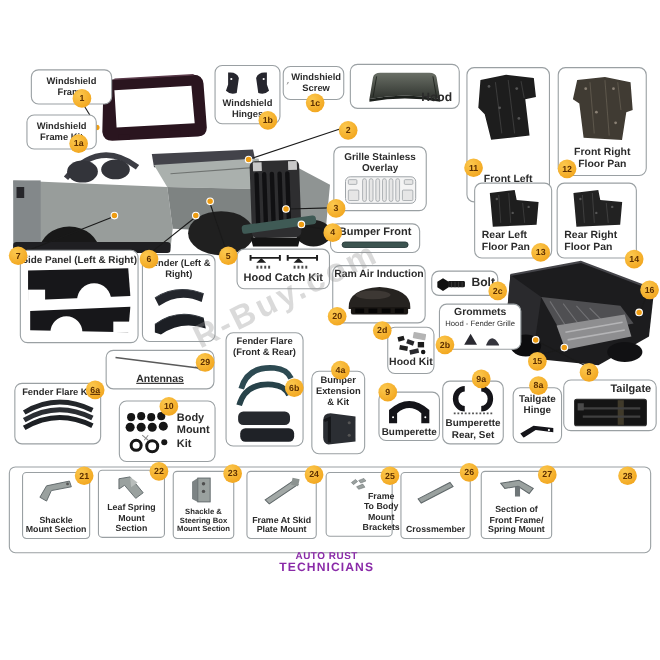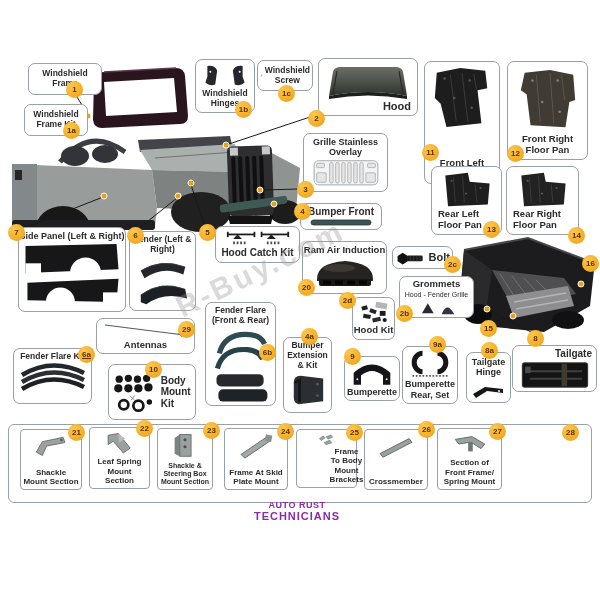--- a/index.html
+++ b/index.html
@@ -131,21 +131,21 @@
     <svg width="16" height="24" viewBox="0 0 20 24">
       <g transform="rotate(35 10 11)">
         <circle cx="10" cy="4" r="3.5" fill="#9a9a9a" stroke="#666"></circle>
         <path d="M8,7 L12,7 L11,20 L9,20 Z" fill="#8b8b8b"></path>
         <path d="M8,9 h4 M8,12 h4 M8,15 h4" stroke="#5f5f5f" stroke-width="0.8"></path>
       </g>
     </svg>
     <span class="plabel">Windshield Screw</span>
   </div>
 
-  <div class="pbox" style="left:318px;top:58px;width:100px;height:58px;position:absolute;">
+  <div class="pbox" style="left:318px;top:58px;width:100px;height:41px;position:absolute;">
     <svg width="90" height="40" viewBox="0 0 90 40">
       <defs>
           <linearGradient id="hoodg" x1="0" y1="0" x2="0" y2="1">
         <stop offset="0" stop-color="#6a6f66"></stop>
             <stop offset="1" stop-color="#2f332e"></stop>
       </linearGradient>
         </defs>
       <path d="M6,34 L10,10 Q11,5 18,5 L72,5 Q79,5 80,10 L84,34 Q45,26 6,34 Z" fill="url(#hoodg)"></path>
       <path d="M14,9 L10,32 M76,9 L80,32" stroke="#20241f" stroke-width="1"></path>
       <path d="M6,34 Q45,26 84,34 L84,37 Q45,30 6,37 Z" fill="#1c201c"></path>
@@ -285,21 +285,21 @@
       <rect x="5" y="50" width="50" height="13" rx="5" fill="#26292e"></rect>
       <rect x="7" y="66" width="52" height="13" rx="5" fill="#1f2227"></rect>
     </svg>
   </div>
 
   <div class="pbox" style="left:96px;top:318px;width:99px;height:36px;justify-content:space-between;padding:2px;">
     <svg width="92" height="18" viewBox="0 0 92 18">
       <line x1="5" y1="4" x2="84" y2="14" stroke="#5a5a5a" stroke-width="1.2"></line>
       <path d="M84,14 l-7,-2 l5,4 Z" fill="#5a5a5a"></path>
     </svg>
-    <span class="plabel nw" style="font-size:9.5px;">Antennas</span>
+    <span class="plabel nw" style="font-size:9.5px;text-decoration:underline;">Antennas</span>
   </div>
 
   <div class="pbox" style="left:13px;top:348px;width:79px;height:56px;">
     <span class="plabel">Fender Flare Kit</span>
     <svg width="70" height="30" viewBox="0 0 70 30">
       <path d="M4,12 Q34,-6 66,10" stroke="#23262a" stroke-width="4.5" fill="none"></path>
       <path d="M4,19 Q34,1 66,17" stroke="#2b2e33" stroke-width="4.5" fill="none"></path>
       <path d="M4,26 Q34,8 66,24" stroke="#1d2024" stroke-width="4.5" fill="none"></path>
     </svg>
   </div>

